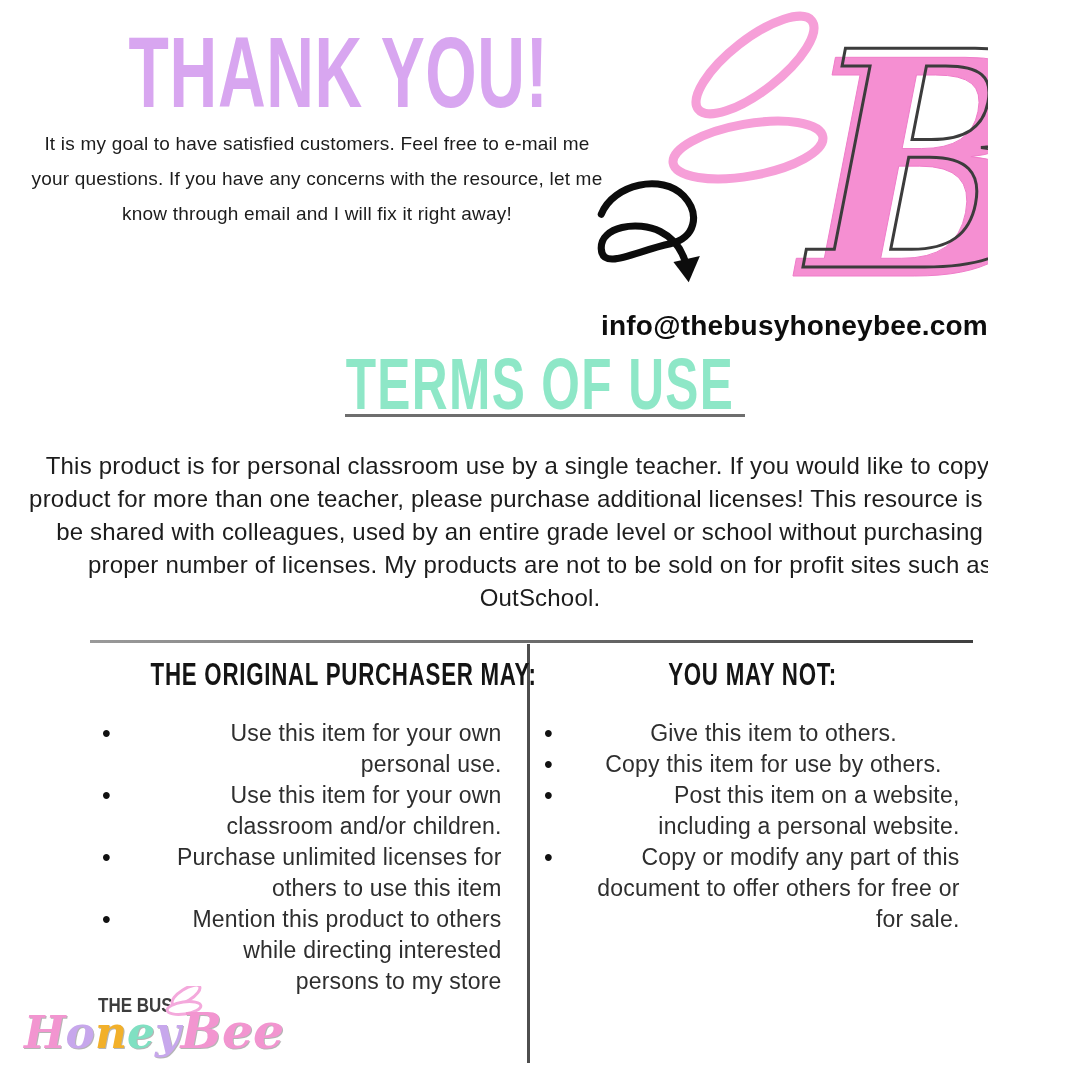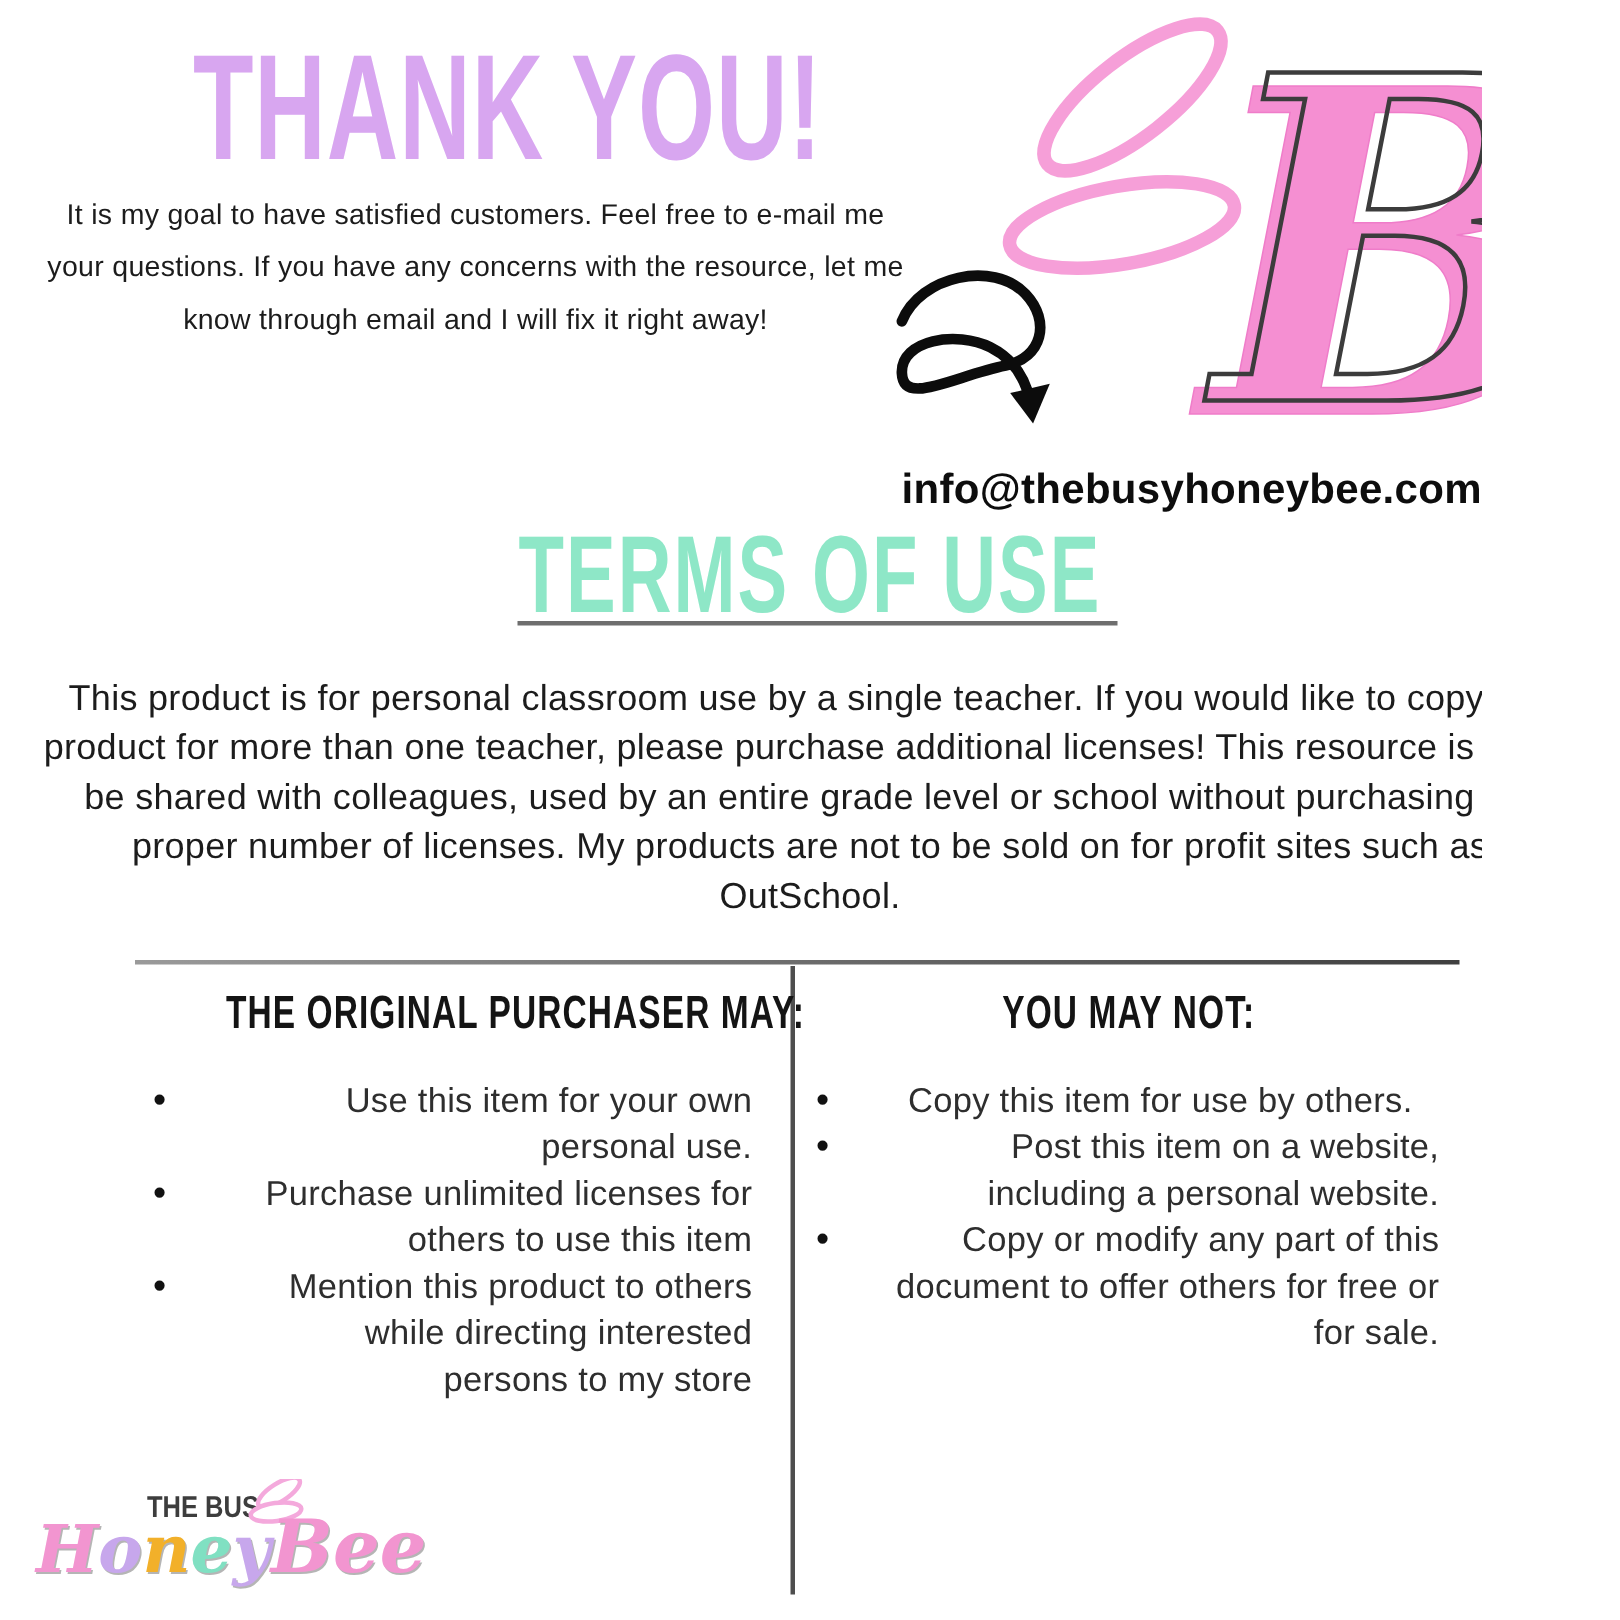--- a/index.html
+++ b/index.html
@@ -128,35 +128,47 @@
     <ul class="tou-list">
       <li class="tou-item">
         <span class="dot"></span>
         <span class="item-body">
             <span class="item-text">Use this item for your own personal use.</span>
           </span>
       </li>
       <li class="tou-item">
         <span class="dot"></span>
         <span class="item-body">
+            <span class="item-text">Use this item for your own classroom and/or children.</span>
+          </span>
+      </li>
+      <li class="tou-item">
+        <span class="dot"></span>
+        <span class="item-body">
             <span class="item-text">Purchase unlimited licenses for others to use this item</span>
           </span>
       </li>
       <li class="tou-item">
         <span class="dot"></span>
         <span class="item-body">
             <span class="item-text">Mention this product to others while directing interested persons to my store</span>
           </span>
       </li>
     </ul>
   </div>
 
   <div class="col col-maynot">
     <div class="col-header">YOU MAY NOT:</div>
     <ul class="tou-list">
+      <li class="tou-item">
+        <span class="dot"></span>
+        <span class="item-body">
+            <span class="item-text">Give this item to others.</span>
+          </span>
+      </li>
       <li class="tou-item">
         <span class="dot"></span>
         <span class="item-body">
             <span class="item-text">Copy this item for use by others.</span>
           </span>
       </li>
       <li class="tou-item">
         <span class="dot"></span>
         <span class="item-body">
             <span class="item-text">Post this item on a website, including a personal website.</span>

